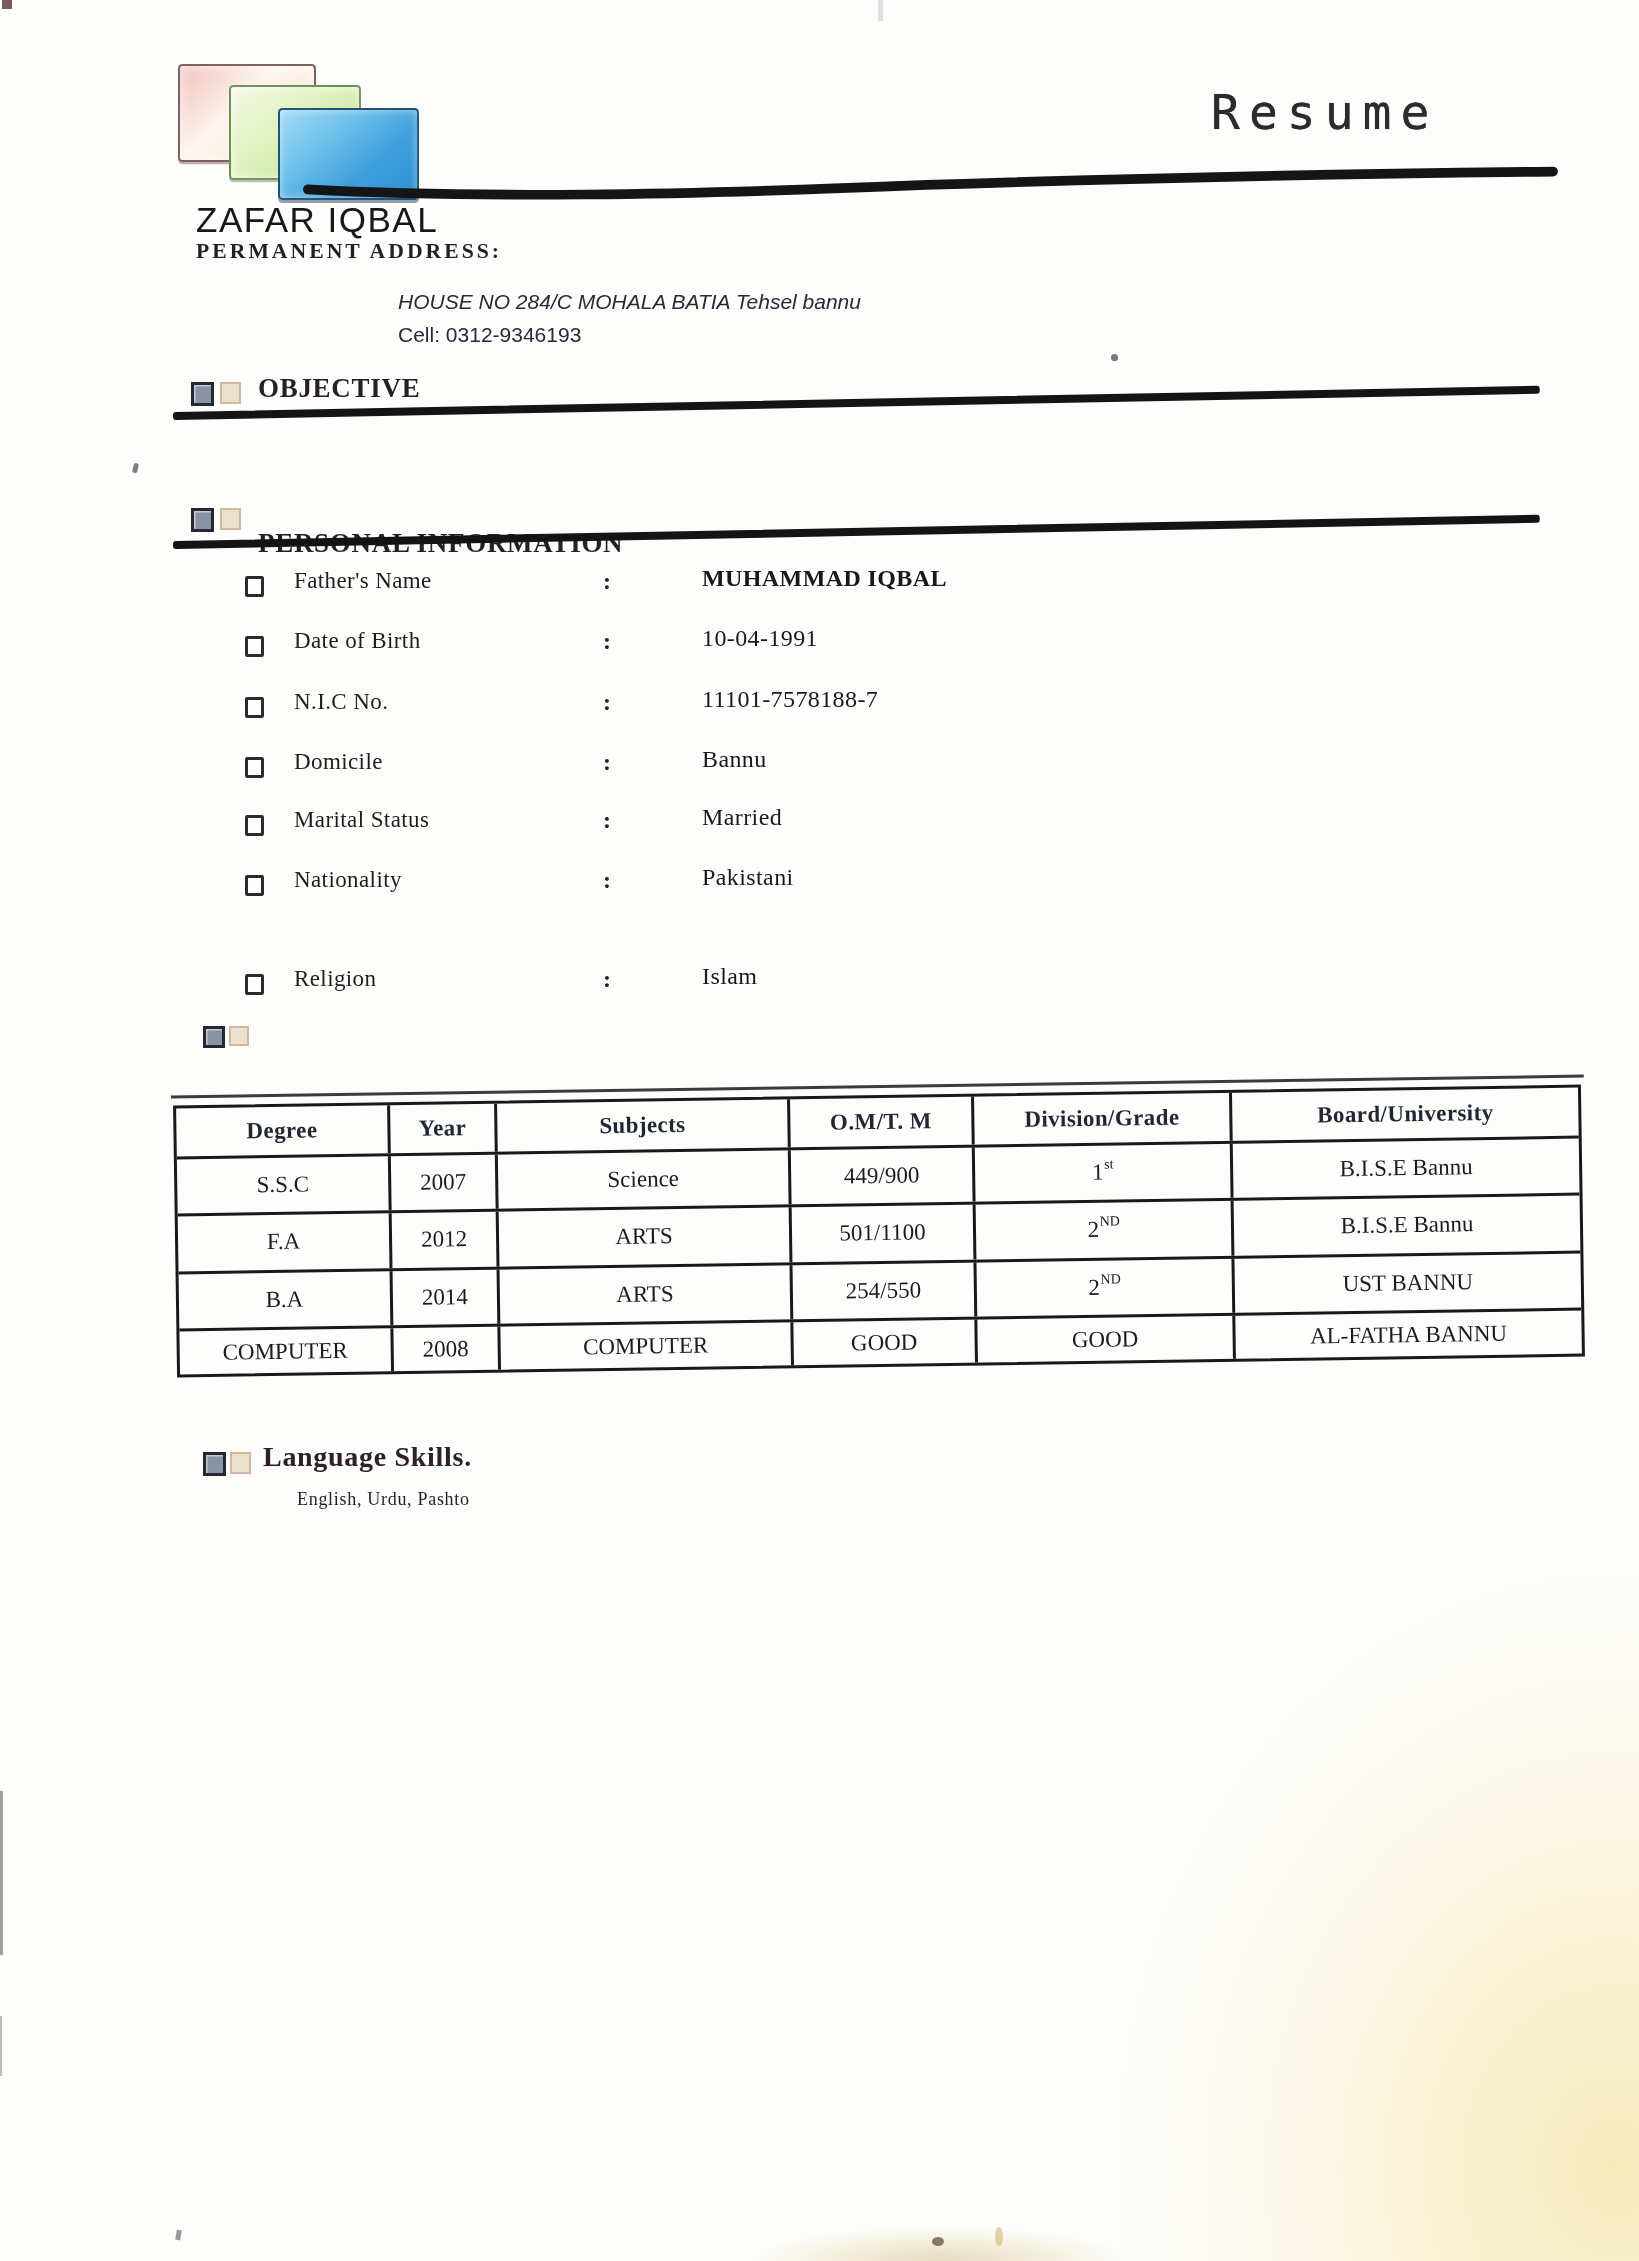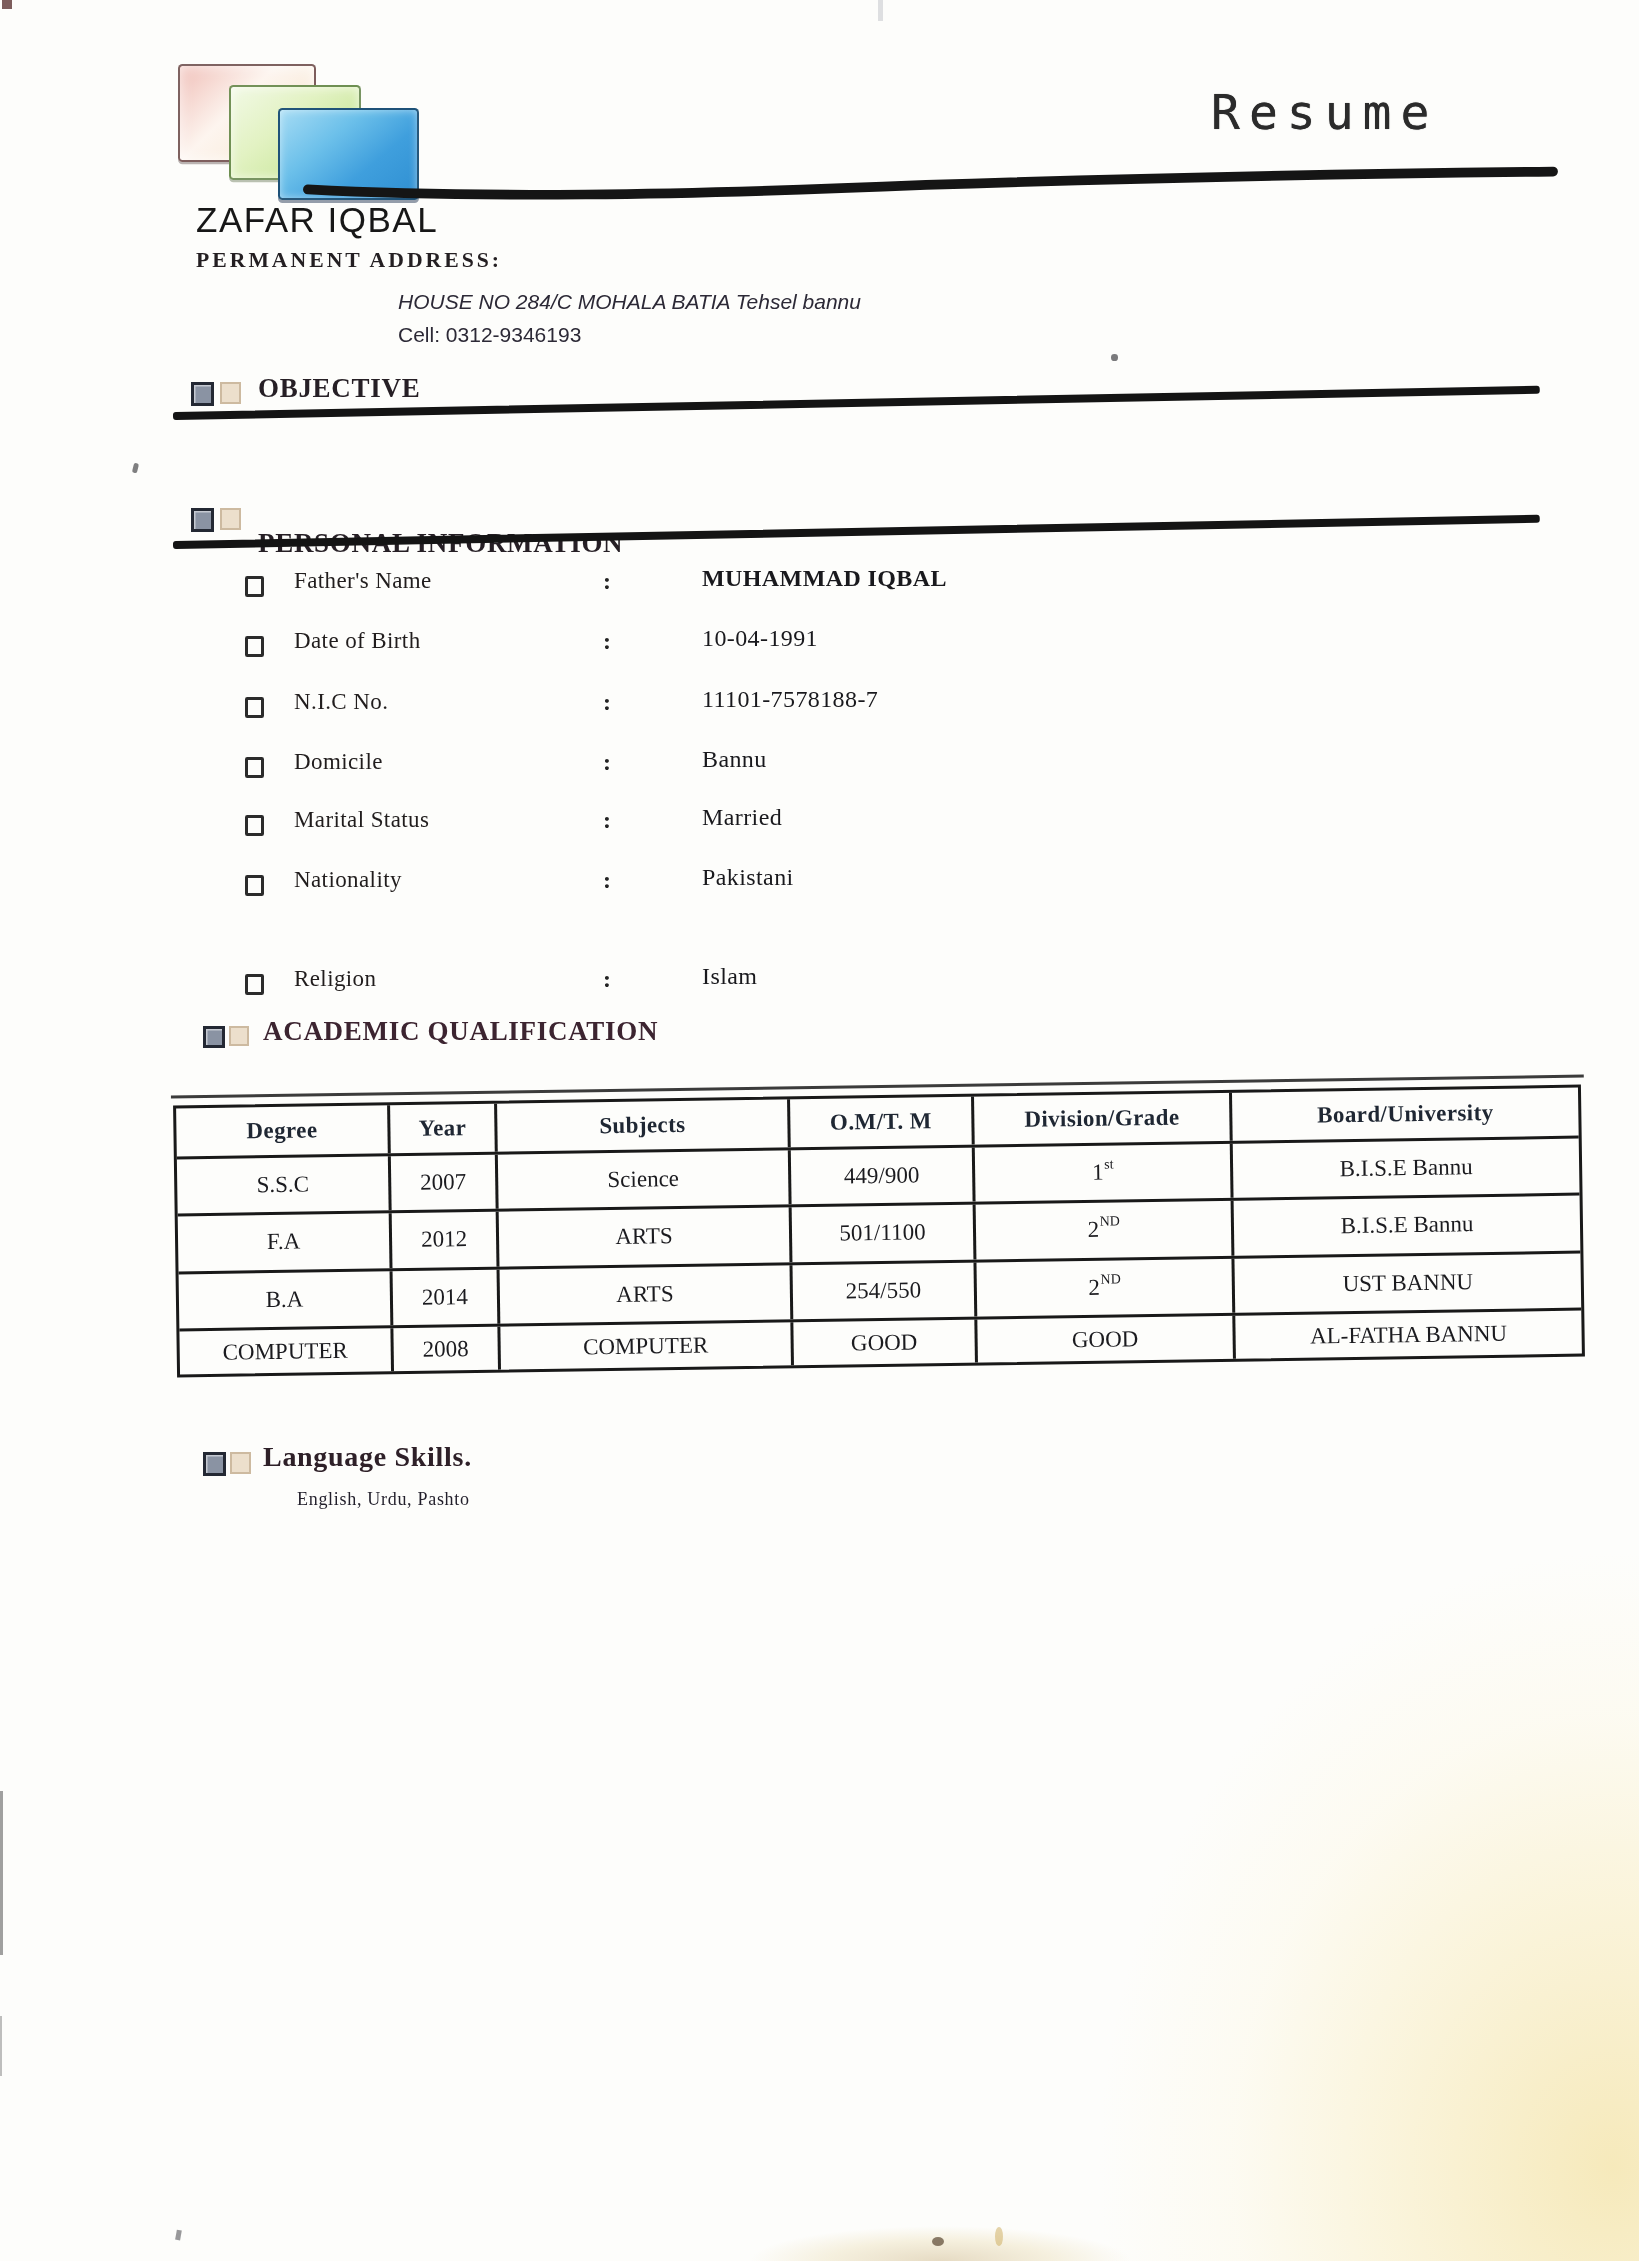--- a/index.html
+++ b/index.html
@@ -22,21 +22,21 @@
     border:2.2px solid rgba(28,74,110,.9);
     background:linear-gradient(140deg,#a6dcf4 0%,#6cc0ea 35%,#3f9fdd 65%,#2f8fd2 100%);
     box-shadow:inset 0 0 9px rgba(255,255,255,.5), 0 3px 0 rgba(20,40,70,.45);}
   
   .resume-title{position:absolute;left:1211px;top:84px;
     font-family:"DejaVu Sans Mono",monospace;font-size:48px;letter-spacing:9px;
     color:#2b2b2b;text-shadow:0 0 0.7px #2b2b2b;}
   .swoosh{position:absolute;left:284px;top:149px;}
   .person-name{position:absolute;left:196px;top:200px;
     font-family:"Liberation Sans",sans-serif;font-size:35px;letter-spacing:1.5px;color:#171717;}
-  .addr-label{position:absolute;left:196px;top:248px;
+  .addr-label{position:absolute;left:196px;top:239px;
     font-weight:700;font-size:21.7px;letter-spacing:3px;color:#241f22;}
   .addr-line{position:absolute;left:398px;top:290px;
     font-family:"Liberation Sans",sans-serif;font-size:21px;color:#2c2936;font-style:italic;}
   .cell-line{position:absolute;left:398px;top:323px;
     font-family:"Liberation Sans",sans-serif;font-size:21px;color:#2c2936;}
   
   .sq{position:absolute;width:17px;height:18px;}
   .sq-dark{background:#8a93a3;border:3px solid #232833;
     box-shadow:inset 1.5px 1.5px 0 rgba(255,255,255,.5);}
   .sq-light{background:#ecdfcc;border:2.2px solid #cdbaa0;}
@@ -163,21 +163,20 @@
   </div>
   <div class="prow" style="top:927px;margin-top:39px;">
     <span class="bullet"></span>
     <span class="plabel">Religion</span>
     <span class="pcolon">:</span>
     <span class="pvalue">Islam</span>
   </div>
 
   <div class="sq sq-dark" style="left:203px;top:1026px;width:15.7px;height:16.4px;"></div>
   <div class="sq sq-light" style="left:229px;top:1026px;width:15.7px;height:16.4px;"></div>
-  <div class="h-title" style="left:263px;top:1016px;color:#3c2430;">ACADEMIC QUALIFICATION</div>
 
   <div class="tbl-wrap">
     <div class="tbl-extra-top"></div>
     <div class="tbl">
       <div class="tr tr-head">
         <div class="th c0">Degree</div>
         <div class="th c1">Year</div>
         <div class="th c2">Subjects</div>
         <div class="th c3">O.M/T. M</div>
         <div class="th c4">Division/Grade</div>

